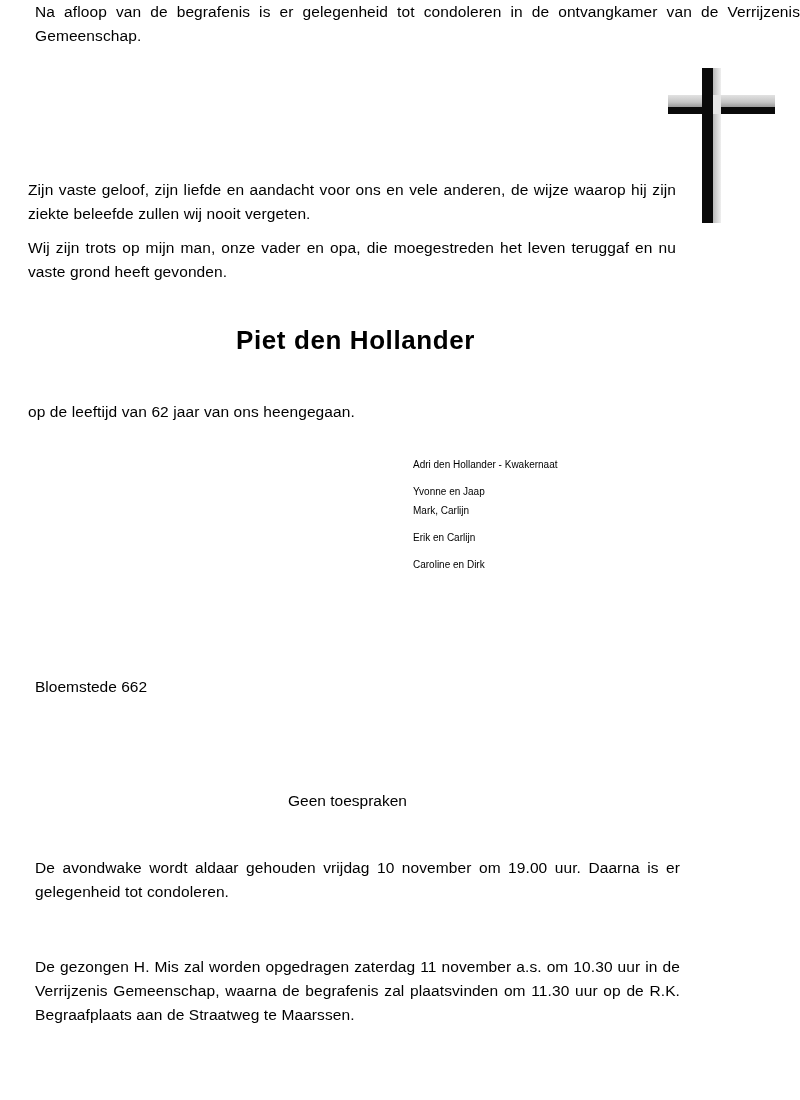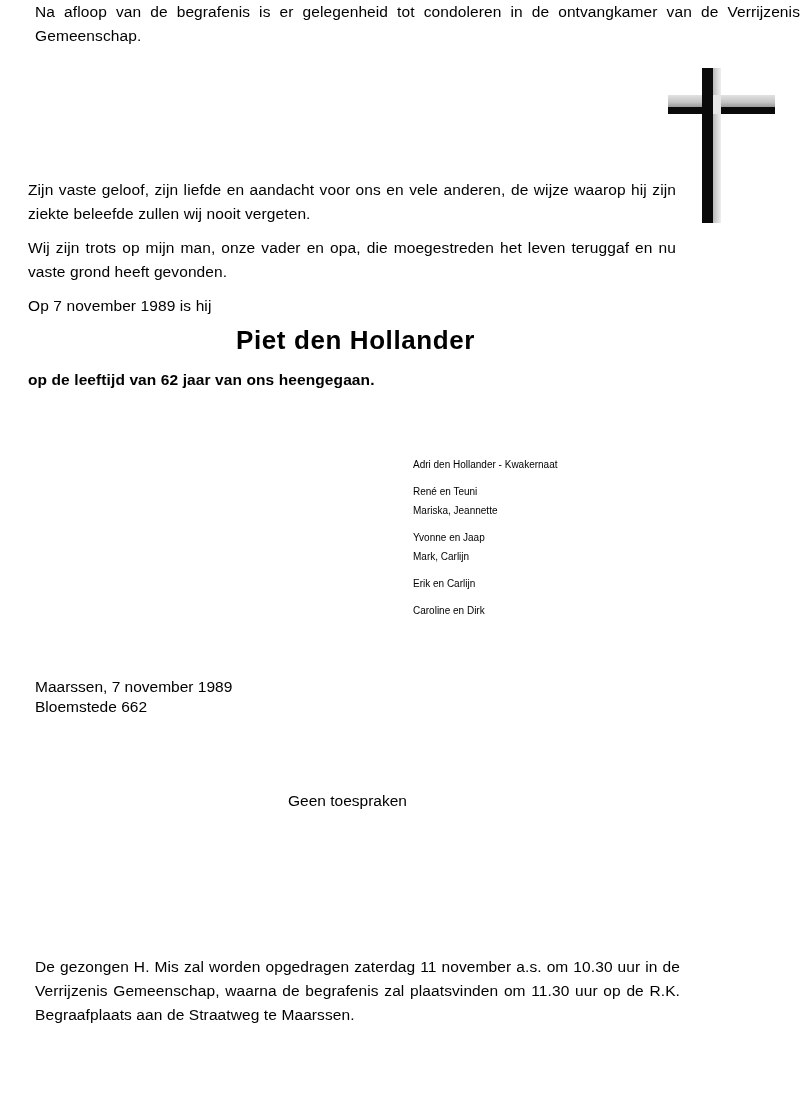--- a/index.html
+++ b/index.html
@@ -100,23 +100,22 @@
     left: 236px;
     top: 325px;
     font-size: 26px;
     font-weight: bold;
     letter-spacing: 0.6px;
     white-space: nowrap;
   }
 
   #line-age {
     left: 28px;
-    top: 368px;
+    top: 400px;
     width: 500px;
-    font-weight: bold;
   }
 
   
   #survivors {
     position: absolute;
     left: 413px;
     top: 455px;
     width: 320px;
     font-size: 10px;
     line-height: 19px;
@@ -172,54 +171,49 @@
     <div class="v-dark"></div>
     <div class="v-light"></div>
     <div class="v-dark-front"></div>
     <div class="v-light-front"></div>
   </div>
 
   <div class="body-text just" id="para-faith">Zijn vaste geloof, zijn liefde en aandacht voor ons en vele anderen, de wijze waarop hij zijn ziekte beleefde zullen wij nooit vergeten.</div>
 
   <div class="body-text just" id="para-proud">Wij zijn trots op mijn man, onze vader en opa, die moegestreden het leven teruggaf en nu vaste grond heeft gevonden.</div>
 
-  <div class="body-text" id="line-date">Op 7 november 1989 is hij</div>
 
   <div id="deceased-name">Piet den Hollander</div>
 
   <div class="body-text" id="line-age">op de leeftijd van 62 jaar van ons heengegaan.</div>
 
   <div id="survivors">
     <div class="grp">
       <span class="nm">Adri den Hollander - Kwakernaat</span>
-    </div>
-    <div class="grp">
-      <span class="nm">René en Teuni</span>
-      <span class="nm">Mariska, Jeannette</span>
     </div>
     <div class="grp">
       <span class="nm">Yvonne en Jaap</span>
       <span class="nm">Mark, Carlijn</span>
     </div>
     <div class="grp">
       <span class="nm">Erik en Carlijn</span>
     </div>
     <div class="grp">
       <span class="nm">Caroline en Dirk</span>
     </div>
   </div>
 
   <div id="address">
-    <span class="ln">Maarssen, 7 november 1989</span>
     <span class="ln">Bloemstede 662</span>
   </div>
 
   <div id="no-speeches">Geen toespraken</div>
 
 
+  <div class="body-text just" id="para-vigil">De avondwake wordt aldaar gehouden vrijdag 10 november om 19.00 uur. Daarna is er gelegenheid tot condoleren.</div>
 
   <div class="body-text just" id="para-mass">De gezongen H. Mis zal worden opgedragen zaterdag 11 november a.s. om 10.30 uur in de Verrijzenis Gemeenschap, waarna de begrafenis zal plaatsvinden om 11.30 uur op de R.K. Begraafplaats aan de Straatweg te Maarssen.</div>
 
   <div class="body-text just" id="para-reception">Na afloop van de begrafenis is er gelegenheid tot condoleren in de ontvangkamer van de Verrijzenis Gemeenschap.</div>
 
   <div class="speck" style="left:75px; top:463px; width:3px; height:3px;"></div>
   <div class="speck" style="left:535px; top:378px; width:3px; height:3px;"></div>
   <div class="speck" style="left:742px; top:543px; width:26px; height:1px; border-radius:0;"></div>
   <div class="speck" style="left:640px; top:320px; width:2px; height:2px;"></div>
   <div class="speck" style="left:118px; top:744px; width:3px; height:2px;"></div>

